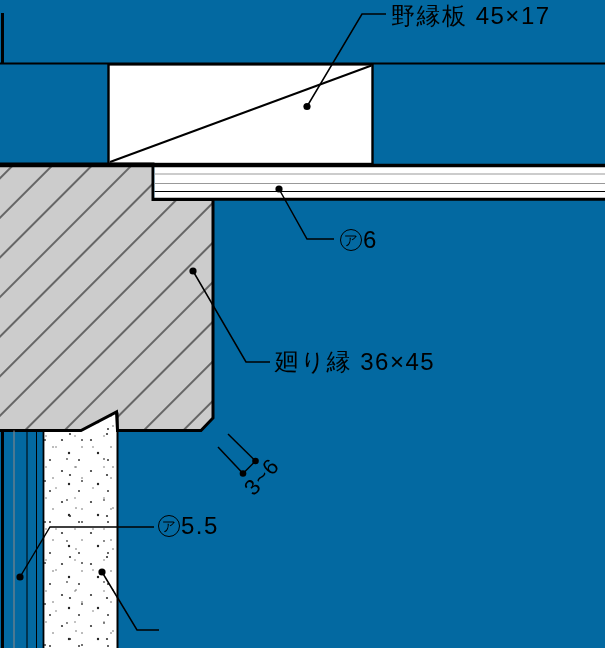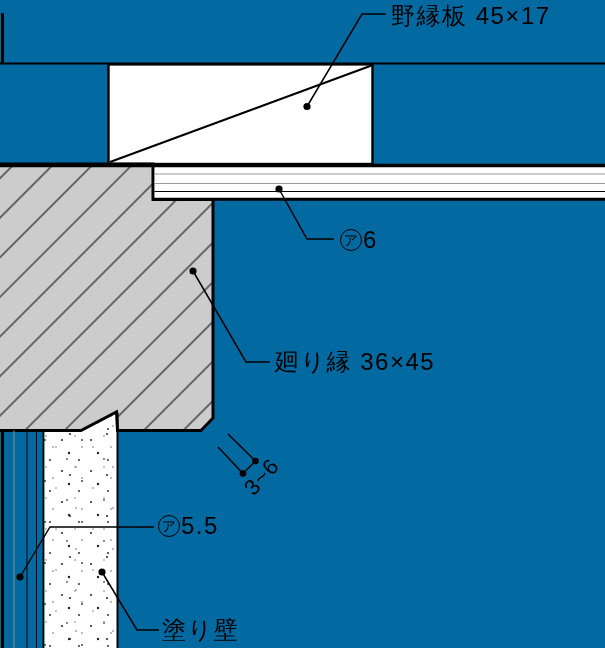--- a/index.html
+++ b/index.html
@@ -151,19 +151,16 @@
 
   <div class="lbl" style="left:275px;top:349px;">
     <span>廻り縁 36×45</span>
   </div>
 
   <div class="lbl" style="left:157px;top:513px;">
       <span class="circ">ア</span>
       <span>5.5</span>
   </div>
 
-  <div class="lbl" style="left:162px;top:617px;">
-    <span>塗り壁</span>
-  </div>
 
   <div class="dim">3~6</div>
 
 </div>
 
 </body></html>

